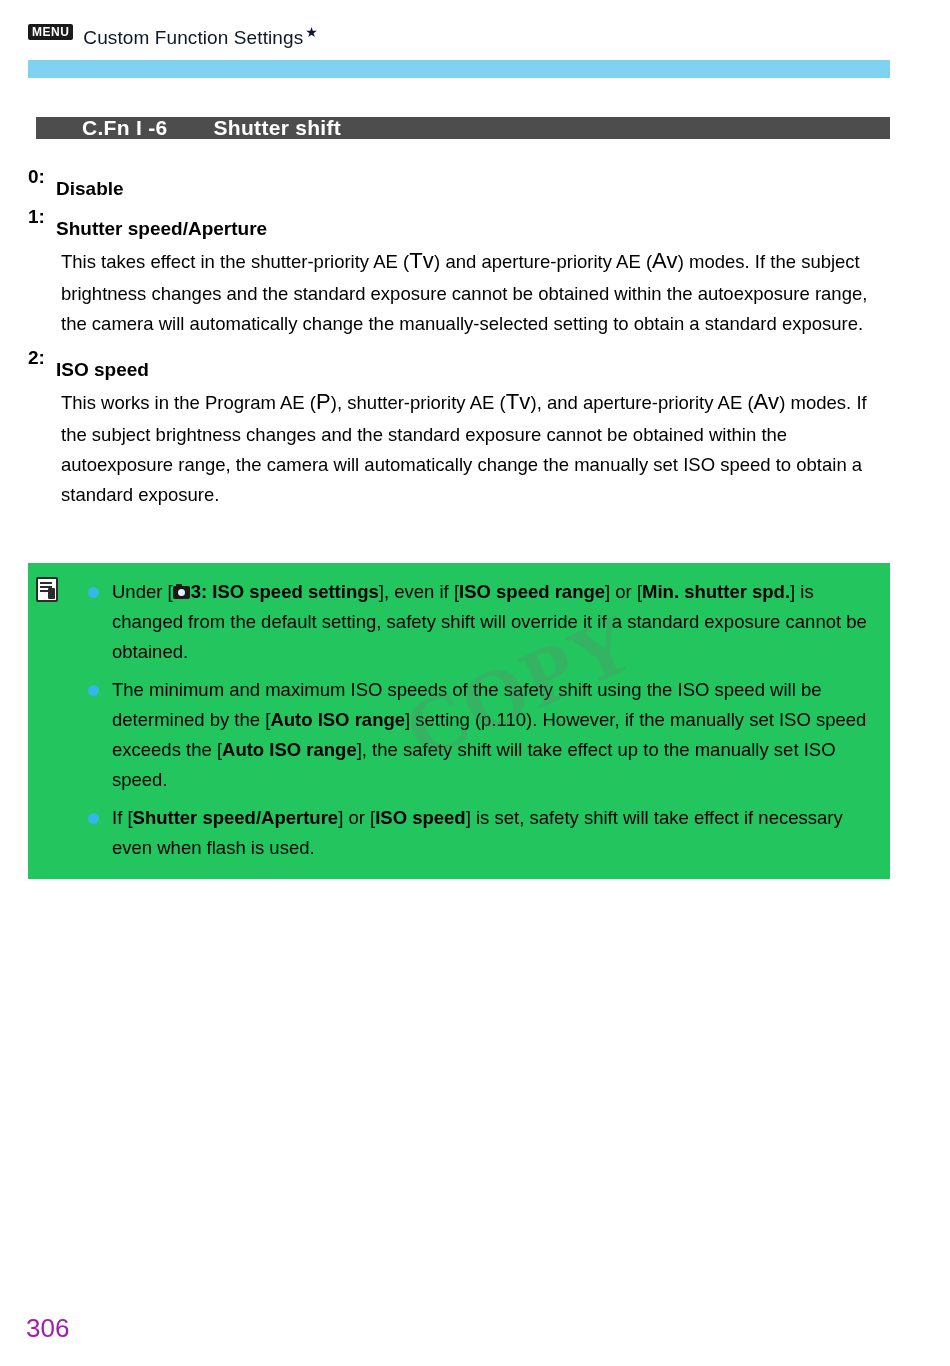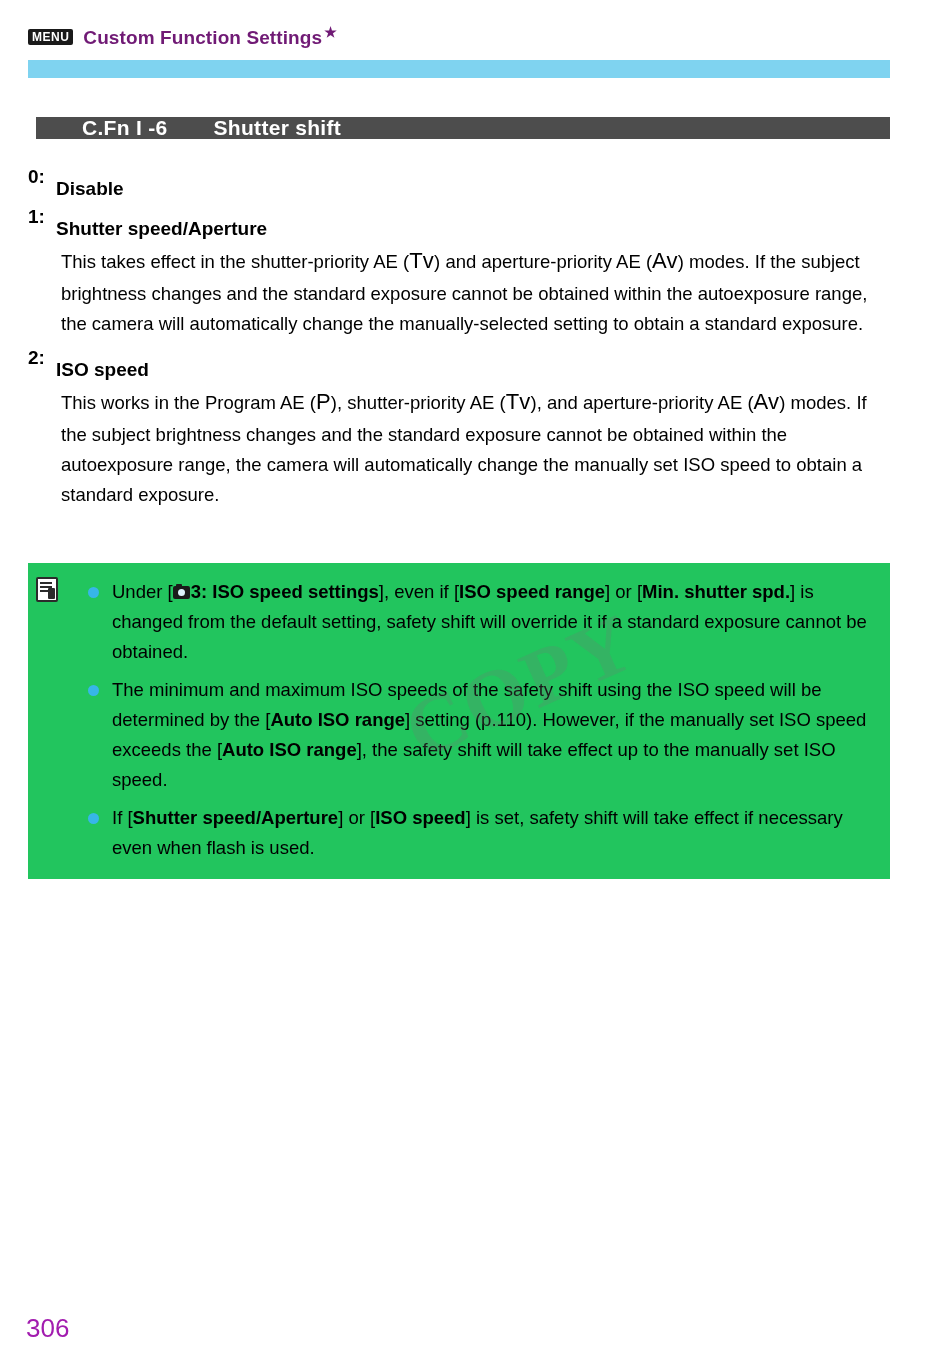--- a/index.html
+++ b/index.html
@@ -22,40 +22,39 @@
     width: 950px;
     height: 1366px;
   }
 
   
   .header {
     position: absolute;
     left: 28px;
     top: 24px;
     display: flex;
-    align-items: center;
+    align-items: flex-start;
     gap: 10px;
   }
   .menu-badge {
     display: inline-block;
     background: #1a1a1a;
     color: #ffffff;
     font-size: 12px;
     font-weight: bold;
     letter-spacing: 0.5px;
     padding: 2px 4px 1px 4px;
     border-radius: 2px;
     line-height: 1.1;
     font-family: "Liberation Sans", sans-serif;
   }
   .header-title {
     font-size: 19px;
-    color: #701a75;
+    color: #0f172a;
     letter-spacing: 0.1px;
-    font-weight: bold;
   }
   .star {
     font-size: 14px;
     vertical-align: super;
     margin-left: 2px;
   }
 
   
   .cyan-bar {
     position: absolute;

